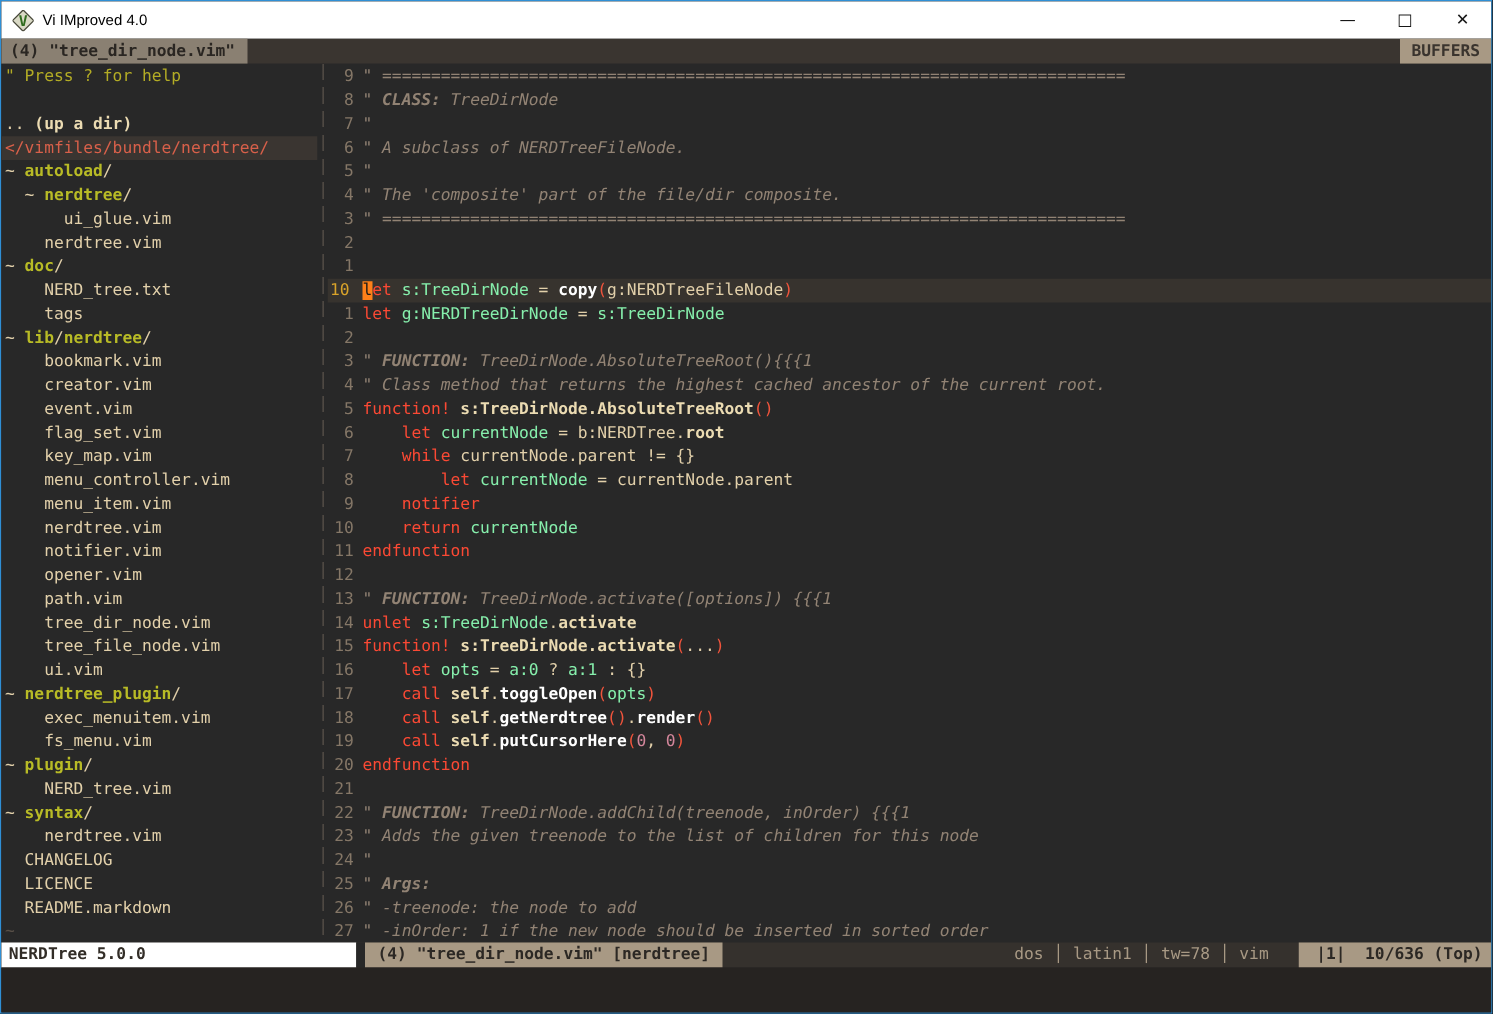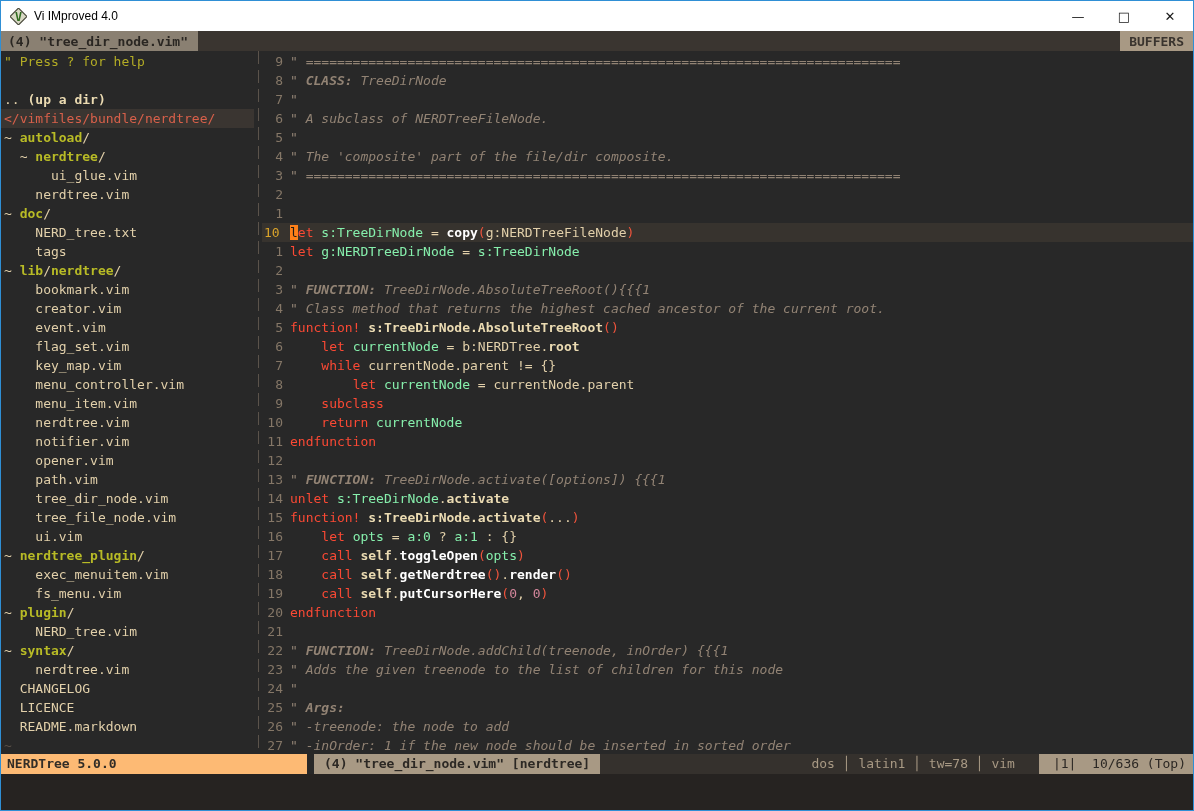--- a/index.html
+++ b/index.html
@@ -48,25 +48,25 @@
   .c-num{ color:#d3869b; }
   .c-cm{ color:#928374; font-style:italic; }
   .c-cmb{ color:#928374; font-style:italic; font-weight:bold; }
   .c-cursor{ background:#fe8019; color:#1d1b17; }
   .c-help{ color:#b3ac25; }
   .c-dir{ color:#b8bb26; font-weight:bold; }
   .c-root{ color:#d8604a; }
   .c-eob{ color:#584f47; }
   
   .statusline{ height:20px; flex:none; display:flex; font-size:13px; line-height:20px; background:#35312d; }
-  .sl-nc{ width:306px; flex:none; background:#fdba74; color:#322d27; font-weight:bold; padding-left:6px; white-space:pre; }
+  .sl-nc{ width:284px; flex:none; background:#ffffff; color:#322d27; font-weight:bold; padding-left:6px; white-space:pre; }
   .sl-gap{ width:7px; flex:none; background:#282828; }
   .sl-active{ background:#a89984; color:#2c2824; font-weight:bold; padding:0 10px; white-space:pre; }
   .sl-mid{ flex:1; text-align:right; color:#a89984; padding-right:24px; white-space:pre; }
-  .sl-right{ background:#a89984; color:#2c2824; font-weight:normal; padding:0 7px 0 14px; white-space:pre; }
+  .sl-right{ background:#a89984; color:#2c2824; font-weight:bold; padding:0 7px 0 14px; white-space:pre; }
   .cmdline{ height:36px; flex:none; background:#262321; }
 </style>
 </head>
 <body>
 
 <div class="window">
 
   <div class="titlebar">
     <span class="vim-icon">
       <svg width="17" height="17" viewBox="0 0 16 16">
@@ -141,21 +141,21 @@
         <div class="crow"><span class="gut">1</span><span class="ctext"></span></div>
         <div class="crow cur"><span class="gut gcur">10</span><span class="ctext"><span class="c-cursor">l</span><span class="c-kw">et</span><span class="c-fg"> </span><span class="c-id">s:TreeDirNode</span><span class="c-fg"> = </span><span class="c-fn">copy</span><span class="c-par">(</span><span class="c-fg">g:NERDTreeFileNode</span><span class="c-par">)</span></span></div>
         <div class="crow"><span class="gut">1</span><span class="ctext"><span class="c-kw">let</span><span class="c-fg"> </span><span class="c-id">g:NERDTreeDirNode</span><span class="c-fg"> = </span><span class="c-id">s:TreeDirNode</span></span></div>
         <div class="crow"><span class="gut">2</span><span class="ctext"></span></div>
         <div class="crow"><span class="gut">3</span><span class="ctext"><span class="c-cm">" </span><span class="c-cmb">FUNCTION: </span><span class="c-cm">TreeDirNode.AbsoluteTreeRoot(){{{1</span></span></div>
         <div class="crow"><span class="gut">4</span><span class="ctext"><span class="c-cm">" Class method that returns the highest cached ancestor of the current root.</span></span></div>
         <div class="crow"><span class="gut">5</span><span class="ctext"><span class="c-kw">function!</span><span class="c-fg"> </span><span class="c-fgb">s:TreeDirNode.AbsoluteTreeRoot</span><span class="c-par">()</span></span></div>
         <div class="crow"><span class="gut">6</span><span class="ctext"><span class="c-fg">    </span><span class="c-kw">let</span><span class="c-fg"> </span><span class="c-id">currentNode</span><span class="c-fg"> = b:NERDTree.</span><span class="c-fgb">root</span></span></div>
         <div class="crow"><span class="gut">7</span><span class="ctext"><span class="c-fg">    </span><span class="c-kw">while</span><span class="c-fg"> currentNode.parent != {}</span></span></div>
         <div class="crow"><span class="gut">8</span><span class="ctext"><span class="c-fg">        </span><span class="c-kw">let</span><span class="c-fg"> </span><span class="c-id">currentNode</span><span class="c-fg"> = currentNode.parent</span></span></div>
-        <div class="crow"><span class="gut">9</span><span class="ctext"><span class="c-fg">    </span><span class="c-kw">subclass</span></span></div>
+        <div class="crow"><span class="gut">9</span><span class="ctext"><span class="c-fg">    </span><span class="c-kw">notifier</span></span></div>
         <div class="crow"><span class="gut">10</span><span class="ctext"><span class="c-fg">    </span><span class="c-kw">return</span><span class="c-fg"> </span><span class="c-id">currentNode</span></span></div>
         <div class="crow"><span class="gut">11</span><span class="ctext"><span class="c-kw">endfunction</span></span></div>
         <div class="crow"><span class="gut">12</span><span class="ctext"></span></div>
         <div class="crow"><span class="gut">13</span><span class="ctext"><span class="c-cm">" </span><span class="c-cmb">FUNCTION: </span><span class="c-cm">TreeDirNode.activate([options]) {{{1</span></span></div>
         <div class="crow"><span class="gut">14</span><span class="ctext"><span class="c-kw">unlet</span><span class="c-fg"> </span><span class="c-id">s:TreeDirNode</span><span class="c-fg">.</span><span class="c-fgb">activate</span></span></div>
         <div class="crow"><span class="gut">15</span><span class="ctext"><span class="c-kw">function!</span><span class="c-fg"> </span><span class="c-fgb">s:TreeDirNode.activate</span><span class="c-par">(</span><span class="c-fg">...</span><span class="c-par">)</span></span></div>
         <div class="crow"><span class="gut">16</span><span class="ctext"><span class="c-fg">    </span><span class="c-kw">let</span><span class="c-fg"> </span><span class="c-id">opts</span><span class="c-fg"> = </span><span class="c-id">a:0</span><span class="c-fg"> ? </span><span class="c-id">a:1</span><span class="c-fg"> : {}</span></span></div>
         <div class="crow"><span class="gut">17</span><span class="ctext"><span class="c-fg">    </span><span class="c-kw">call</span><span class="c-fg"> </span><span class="c-fgb">self</span><span class="c-fg">.</span><span class="c-fn">toggleOpen</span><span class="c-par">(</span><span class="c-id">opts</span><span class="c-par">)</span></span></div>
         <div class="crow"><span class="gut">18</span><span class="ctext"><span class="c-fg">    </span><span class="c-kw">call</span><span class="c-fg"> </span><span class="c-fgb">self</span><span class="c-fg">.</span><span class="c-fn">getNerdtree</span><span class="c-par">()</span><span class="c-fg">.</span><span class="c-fn">render</span><span class="c-par">()</span></span></div>
         <div class="crow"><span class="gut">19</span><span class="ctext"><span class="c-fg">    </span><span class="c-kw">call</span><span class="c-fg"> </span><span class="c-fgb">self</span><span class="c-fg">.</span><span class="c-fn">putCursorHere</span><span class="c-par">(</span><span class="c-num">0</span><span class="c-fg">, </span><span class="c-num">0</span><span class="c-par">)</span></span></div>

